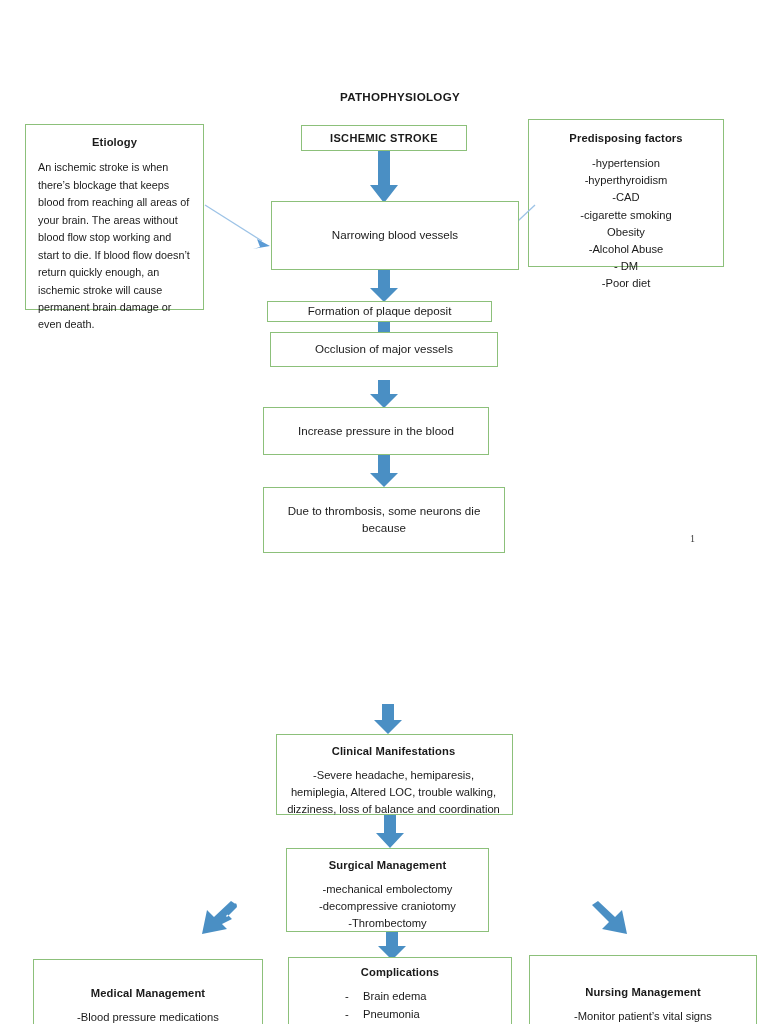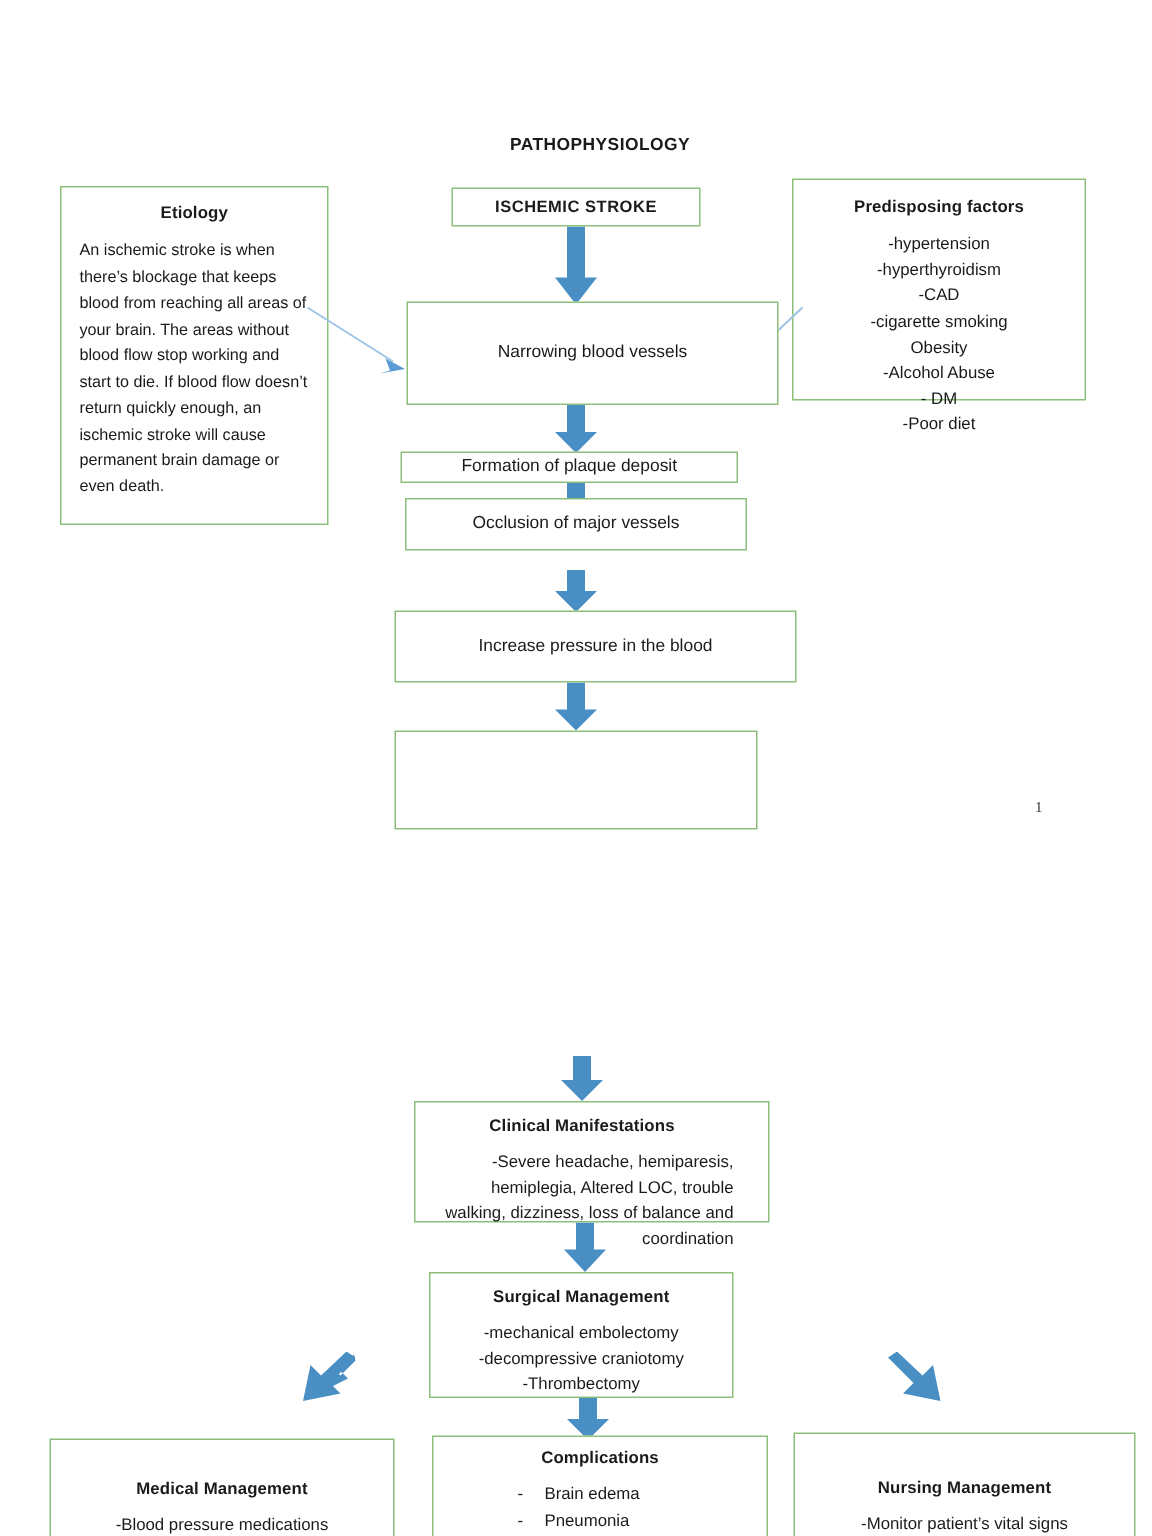--- a/index.html
+++ b/index.html
@@ -79,21 +79,21 @@
   }
   .node.listbox .title { margin-bottom: 9px; }
   .node.listbox .body { line-height: 1.53; }
 
   .node.headed {
     justify-content: flex-start;
     padding-top: 9px;
   }
   .node.headed .title { margin-bottom: 8px; }
 
-  .node.lefttext .body { text-align: right; }
+  .node.lefttext .body { text-align: center; }
 
   
   .page-number {
     position: absolute;
     font-size: 10px;
     color: #3a3a3a;
     font-family: "Liberation Serif", serif;
   }
 
   
@@ -148,21 +148,21 @@
   <div class="node caps" style="left:301px; top:125px; width:166px; height:26px;">
     <div class="title">ISCHEMIC STROKE</div>
   </div>
 
   <div class="arrow-down" style="left:364px; top:151px;">
     <svg width="40" height="52" viewBox="0 0 40 52">
       <polygon points="14,0 26,0 26,34 34,34 20,52 6,34 14,34" fill="#4a8fc4"></polygon>
     </svg>
   </div>
 
-  <div class="node para" style="left:40px; top:124px; width:179px; height:226px;">
+  <div class="node para" style="left:25px; top:124px; width:179px; height:186px;">
     <div class="title">Etiology</div>
     <div class="body">An ischemic stroke is when there’s blockage that keeps blood from reaching all areas of your brain. The areas without blood flow stop working and start to die. If blood flow doesn’t return quickly enough, an ischemic stroke will cause permanent brain damage or even death.</div>
   </div>
 
   <div class="arrow-thin" style="left:204px; top:203px;">
     <svg width="70" height="48" viewBox="0 0 70 48">
       <line x1="1" y1="2" x2="58" y2="38" stroke="#9dc3e6" stroke-width="1.3"></line>
       <polygon points="66,43 53,36 56,44 49,46" fill="#5b9bd5"></polygon>
     </svg>
   </div>
@@ -211,43 +211,44 @@
   <div class="node plain" style="left:270px; top:332px; width:228px; height:35px;">
     <div class="body">Occlusion of major vessels</div>
   </div>
 
   <div class="arrow-down" style="left:364px; top:380px;">
     <svg width="40" height="28" viewBox="0 0 40 28">
       <polygon points="14,0 26,0 26,14 34,14 20,28 6,14 14,14" fill="#4a8fc4"></polygon>
     </svg>
   </div>
 
-  <div class="node plain" style="left:263px; top:407px; width:268px; height:48px;">
+  <div class="node plain" style="left:263px; top:407px; width:226px; height:48px;">
     <div class="body">Increase pressure in the blood</div>
   </div>
 
   <div class="arrow-down" style="left:364px; top:455px;">
     <svg width="40" height="32" viewBox="0 0 40 32">
       <polygon points="14,0 26,0 26,18 34,18 20,32 6,18 14,18" fill="#4a8fc4"></polygon>
     </svg>
   </div>
 
   <div class="node plain" style="left:263px; top:487px; width:242px; height:66px;">
     <div class="body">
+      <span class="line">Due to thrombosis, some neurons die because</span>
     </div>
   </div>
 
 
   <div class="arrow-down" style="left:368px; top:704px;">
     <svg width="40" height="30" viewBox="0 0 40 30">
       <polygon points="14,0 26,0 26,16 34,16 20,30 6,16 14,16" fill="#4a8fc4"></polygon>
     </svg>
   </div>
 
-  <div class="node headed lefttext" style="left:276px; top:734px; width:237px; height:81px; padding-left:10px; padding-right:23px;">
+  <div class="node headed lefttext" style="left:276px; top:734px; width:237px; height:81px; padding-left:10px; padding-right:12px;">
     <div class="title" style="width:100%;">Clinical Manifestations</div>
     <div class="body" style="width:100%;">-Severe headache, hemiparesis, hemiplegia, Altered LOC, trouble walking, dizziness, loss of balance and coordination</div>
   </div>
 
   <div class="arrow-down" style="left:370px; top:815px;">
     <svg width="40" height="33" viewBox="0 0 40 33">
       <polygon points="14,0 26,0 26,18 34,18 20,33 6,18 14,18" fill="#4a8fc4"></polygon>
     </svg>
   </div>
 

